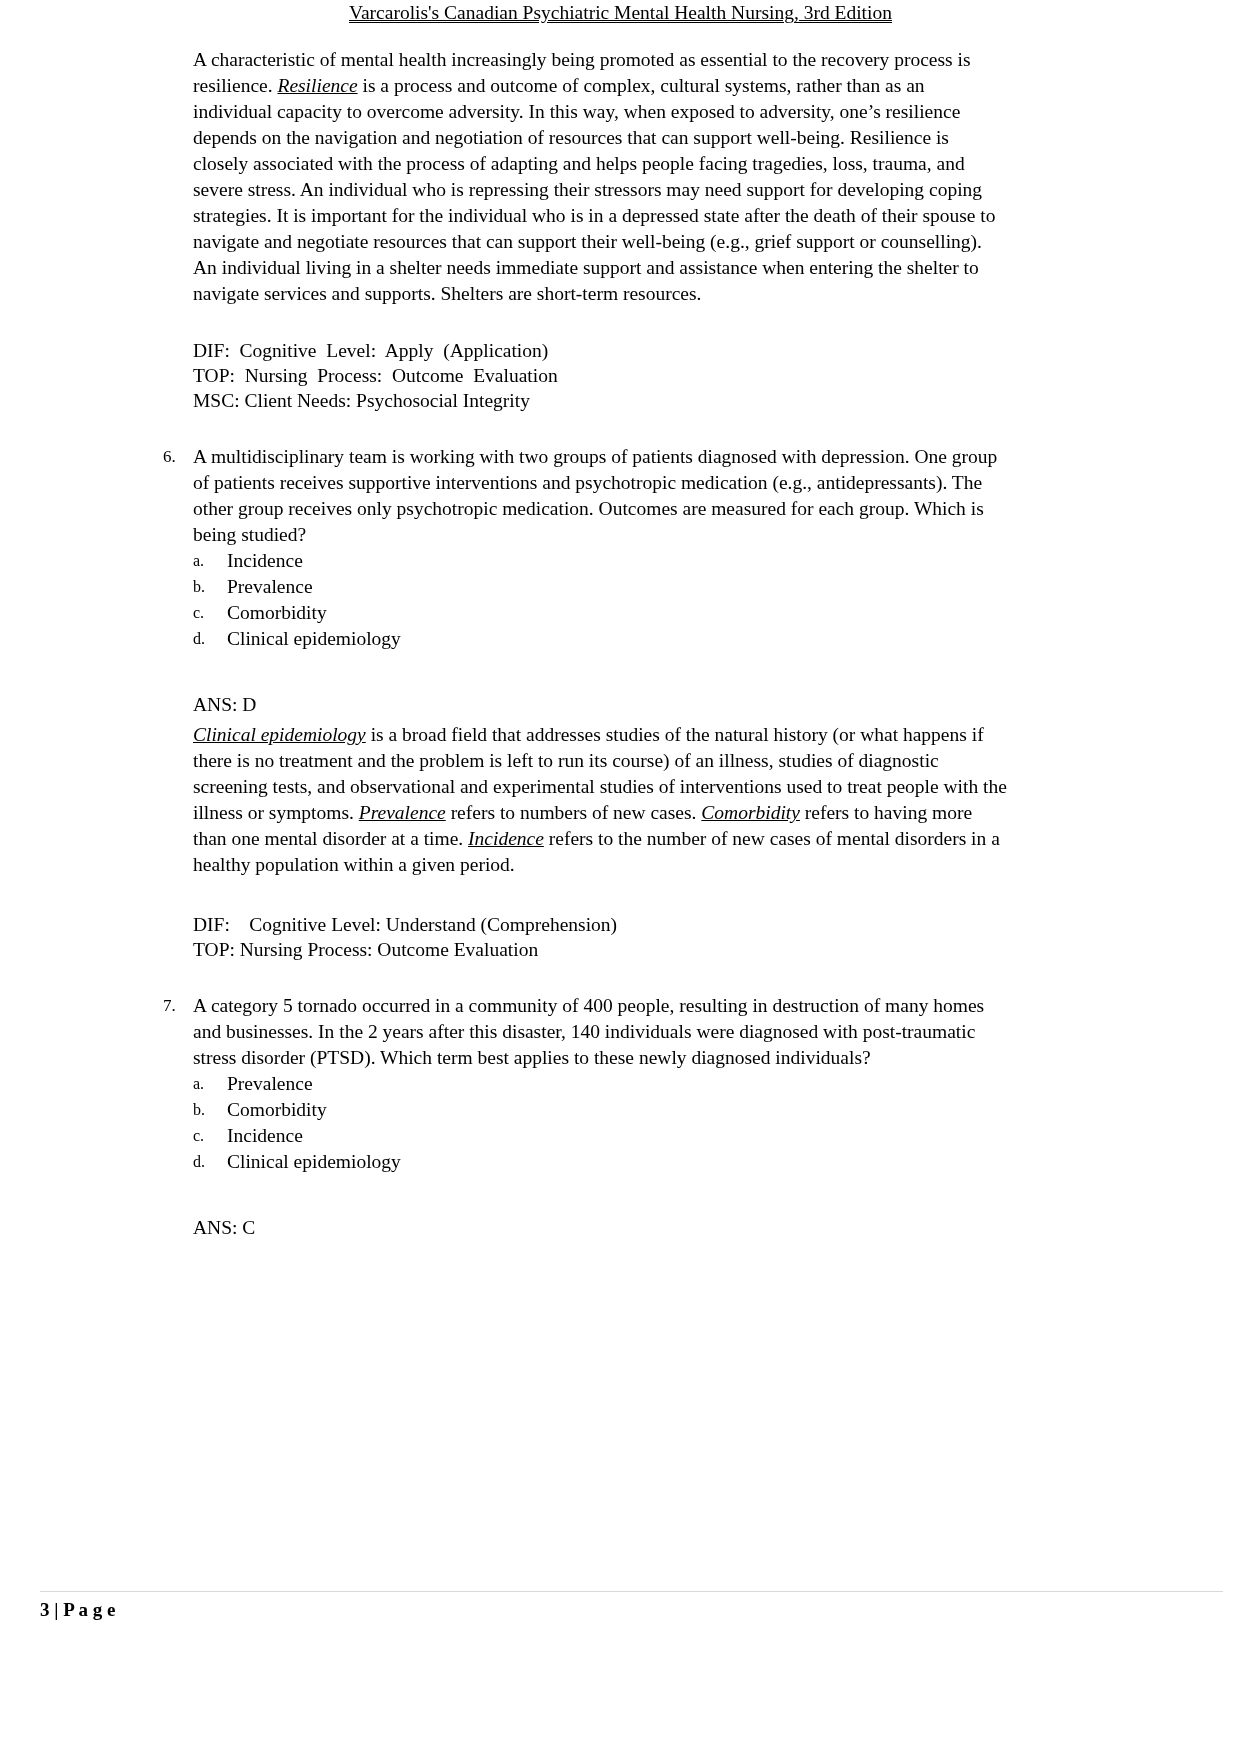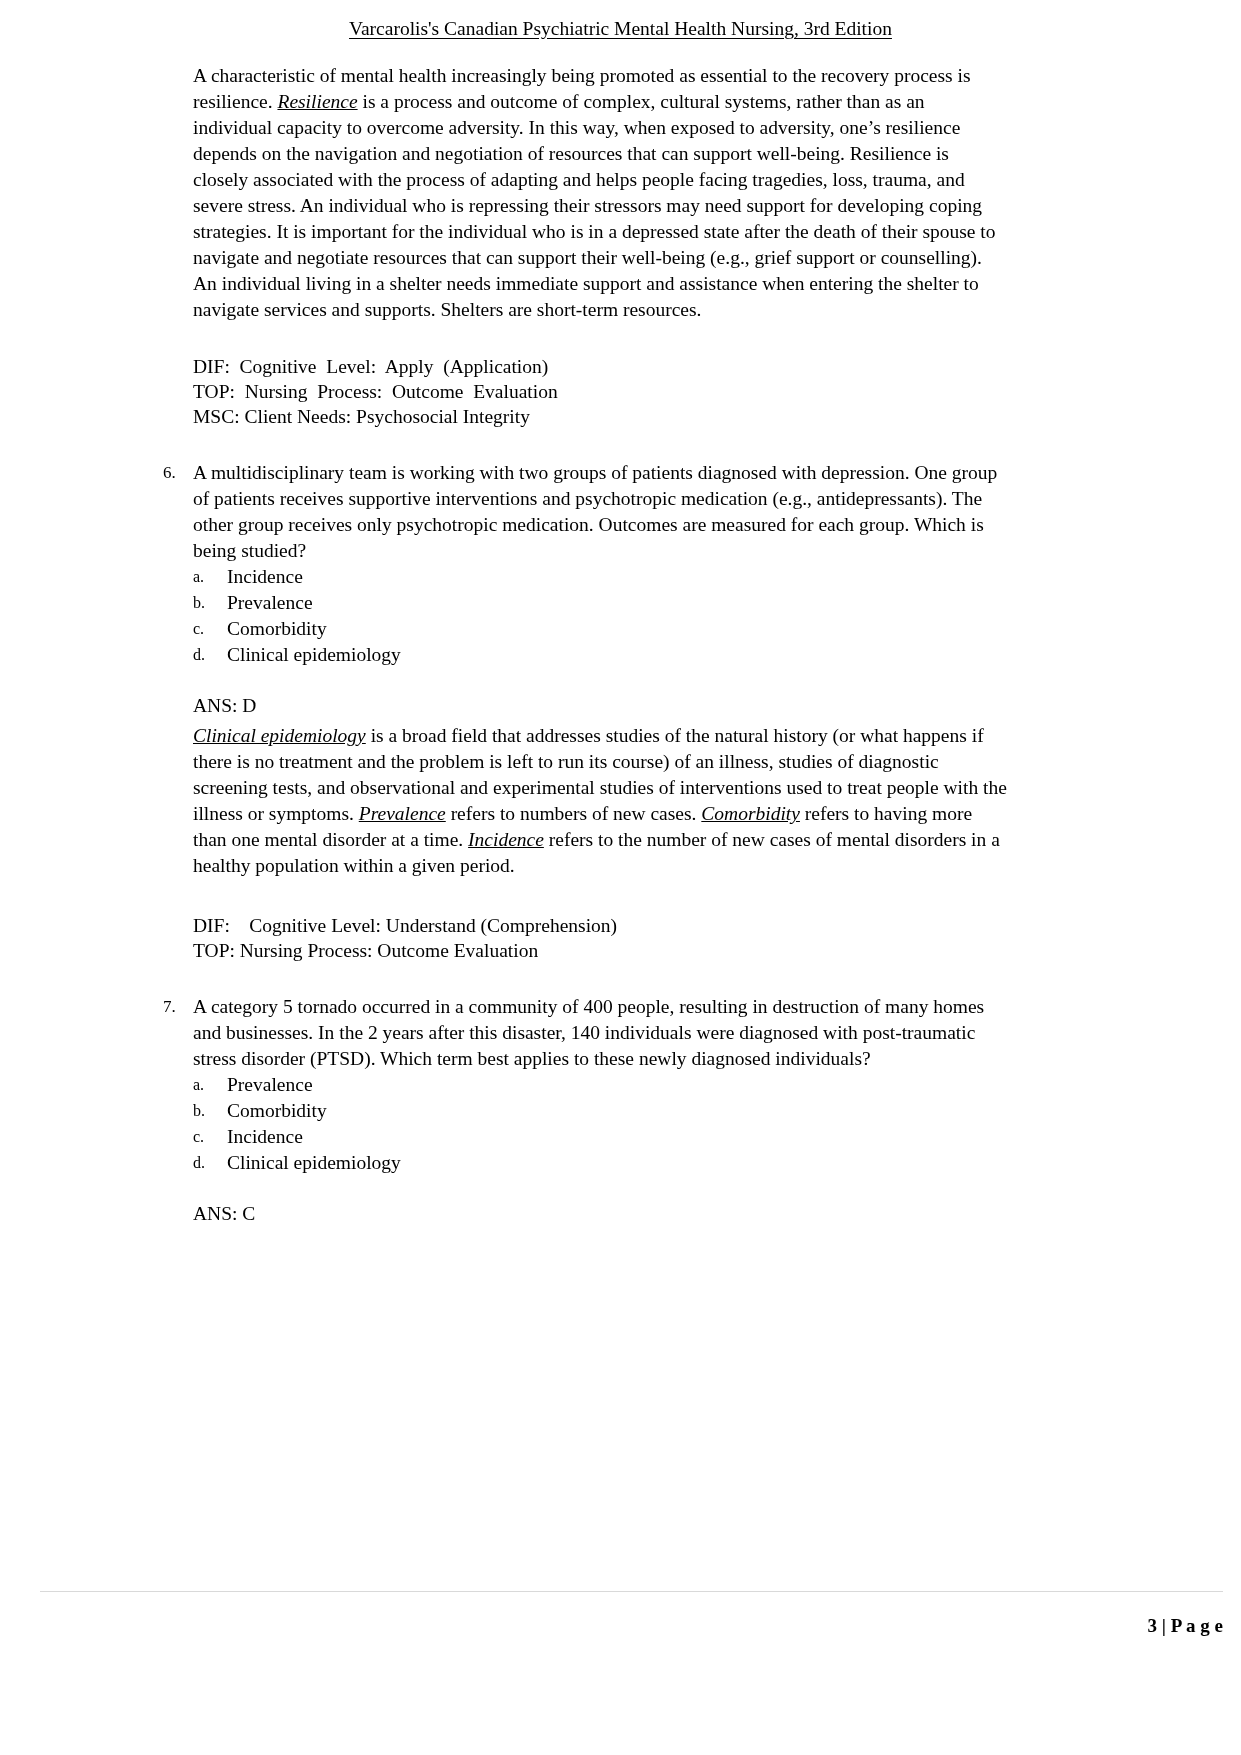--- a/index.html
+++ b/index.html
@@ -14,22 +14,23 @@
     margin: 0 auto;
     background: #ffffff;
     color: #000000;
     font-family: "Liberation Serif", "DejaVu Serif", serif;
     font-size: 19.5px;
     line-height: 26px;
     overflow: hidden;
     box-sizing: border-box;
   }
   .doc-title {
-    padding-top: 16px;
+    padding-top: 0;
     text-align: center;
+    text-decoration: underline;
   }
   .title-text {
     text-decoration: underline;
     text-underline-offset: 3px;
   }
   p { margin: 0; }
   .para.indent {
     margin: 21px 0 0 193px;
     width: 815px;
     text-align: left;
@@ -67,33 +68,32 @@
   .opt-row {
     display: flex;
   }
   .opt-letter {
     flex: none;
     width: 34px;
     font-size: 16px;
     line-height: 26px;
   }
   .ans-line {
-    margin: 25px 0 0 193px;
+    margin: 40px 0 0 193px;
   }
   .meta.after-rationale {
     margin-top: 34px;
   }
   .page-footer {
     position: absolute;
     left: 40px;
     right: 18px;
     top: 1591px;
     border-top: 1px solid #d9d9d9;
-    text-align: right;
-    padding-top: 21px;
+    padding-top: 5px;
   }
   .page-num {
     font-weight: bold;
     font-size: 19px;
   }
 </style>
 </head>
 <body>
 
 <div class="page">

